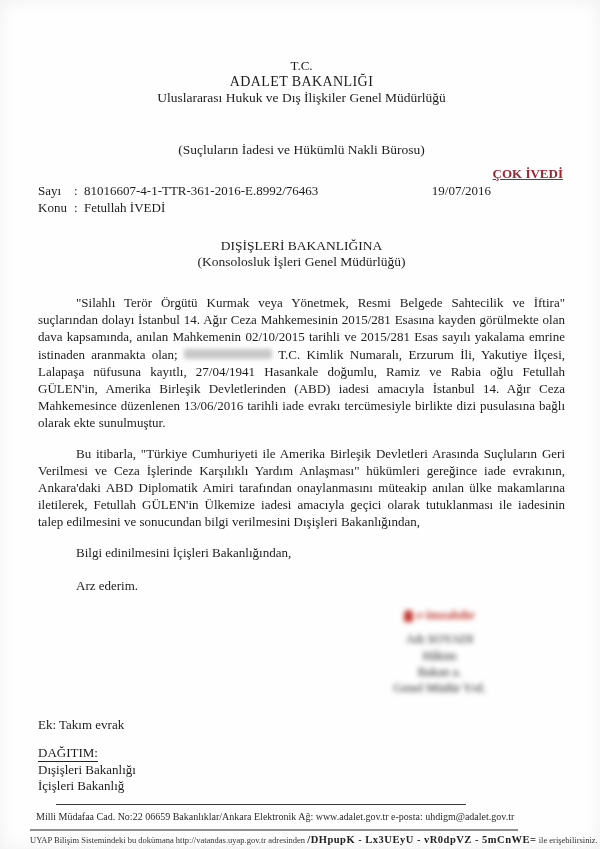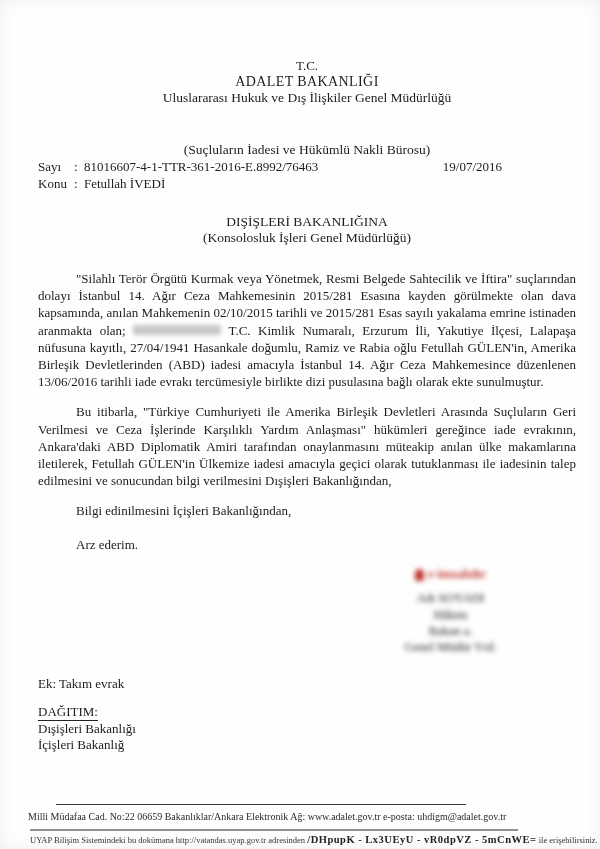--- a/index.html
+++ b/index.html
@@ -7,21 +7,21 @@
     position:relative;
     width:600px;height:849px;
     margin:0 auto;
     background:#fefefe;
     color:#1c1c1c;
     font-family:"Liberation Serif","DejaVu Serif",serif;
     overflow:hidden;
     box-shadow:inset 0 0 18px rgba(0,0,0,.06);
     filter:blur(.35px);
   }
-  .content{padding:58px 24px 0 38px;}
+  .content{padding:58px 35px 0 38px;}
   .center{text-align:center;}
   .hdr-tc{font-size:13px;line-height:15px;}
   .hdr-ministry{font-size:14px;line-height:17px;letter-spacing:.4px;}
   .hdr-dir{font-size:13.5px;line-height:16px;}
   .hdr-bureau{font-size:13.5px;line-height:16px;margin-top:36px;}
   .urgent{
     text-align:right;margin-top:8px;margin-right:2px;
     font-size:13px;font-weight:bold;
     text-decoration:underline;
   }
@@ -49,21 +49,21 @@
     border-radius:5px 5px 2px 2px;
     vertical-align:middle;margin-right:4px;
   }
   .sig-name{margin-bottom:1px;}
   .ek{margin-top:20px;font-size:13px;line-height:17px;}
   .dagitim{margin-top:12px;font-size:13px;line-height:16px;}
   .dagitim-title{display:inline-block;border-bottom:1.2px solid #222;padding-bottom:0;}
   .note{margin-top:16px;font-size:13px;line-height:17px;}
   .rule1{position:absolute;top:804px;left:56px;width:410px;border-top:1.6px solid #3a3a3a;}
   .footer-address{
-    position:absolute;top:810px;left:28px;right:20px;
+    position:absolute;top:810px;left:36px;right:20px;
     font-size:10px;line-height:13px;color:#2a2a2a;
   }
   .rule2{position:absolute;top:829px;left:30px;width:488px;border-top:2.4px solid #8f8f8f;}
   .uyap{
     position:absolute;top:834px;left:30px;right:4px;
     font-size:8.5px;color:#333;white-space:nowrap;
   }
   .uyap-code{
     font-family:Liberation Serif, serif;
     font-size:10.5px;font-weight:bold;color:#222;letter-spacing:.5px;
@@ -73,20 +73,21 @@
 <body>
 
 <div class="page">
   <div class="content">
 
     <div class="center hdr-tc">T.C.</div>
     <div class="center hdr-ministry">ADALET BAKANLIĞI</div>
     <div class="center hdr-dir">Uluslararası Hukuk ve Dış İlişkiler Genel Müdürlüğü</div>
     <div class="center hdr-bureau">(Suçluların İadesi ve Hükümlü Nakli Bürosu)</div>
 
+    <div class="urgent" style="color: rgb(158, 36, 48);">ÇOK İVEDİ</div>
 
     <div class="meta">
       <div class="meta-row">
         <span class="meta-label">Sayı</span>
         <span class="meta-colon">:</span>
         <span>81016607-4-1-TTR-361-2016-E.8992/76463</span>
         <span class="meta-date">19/07/2016</span>
       </div>
       <div class="meta-row">
         <span class="meta-label">Konu</span>

